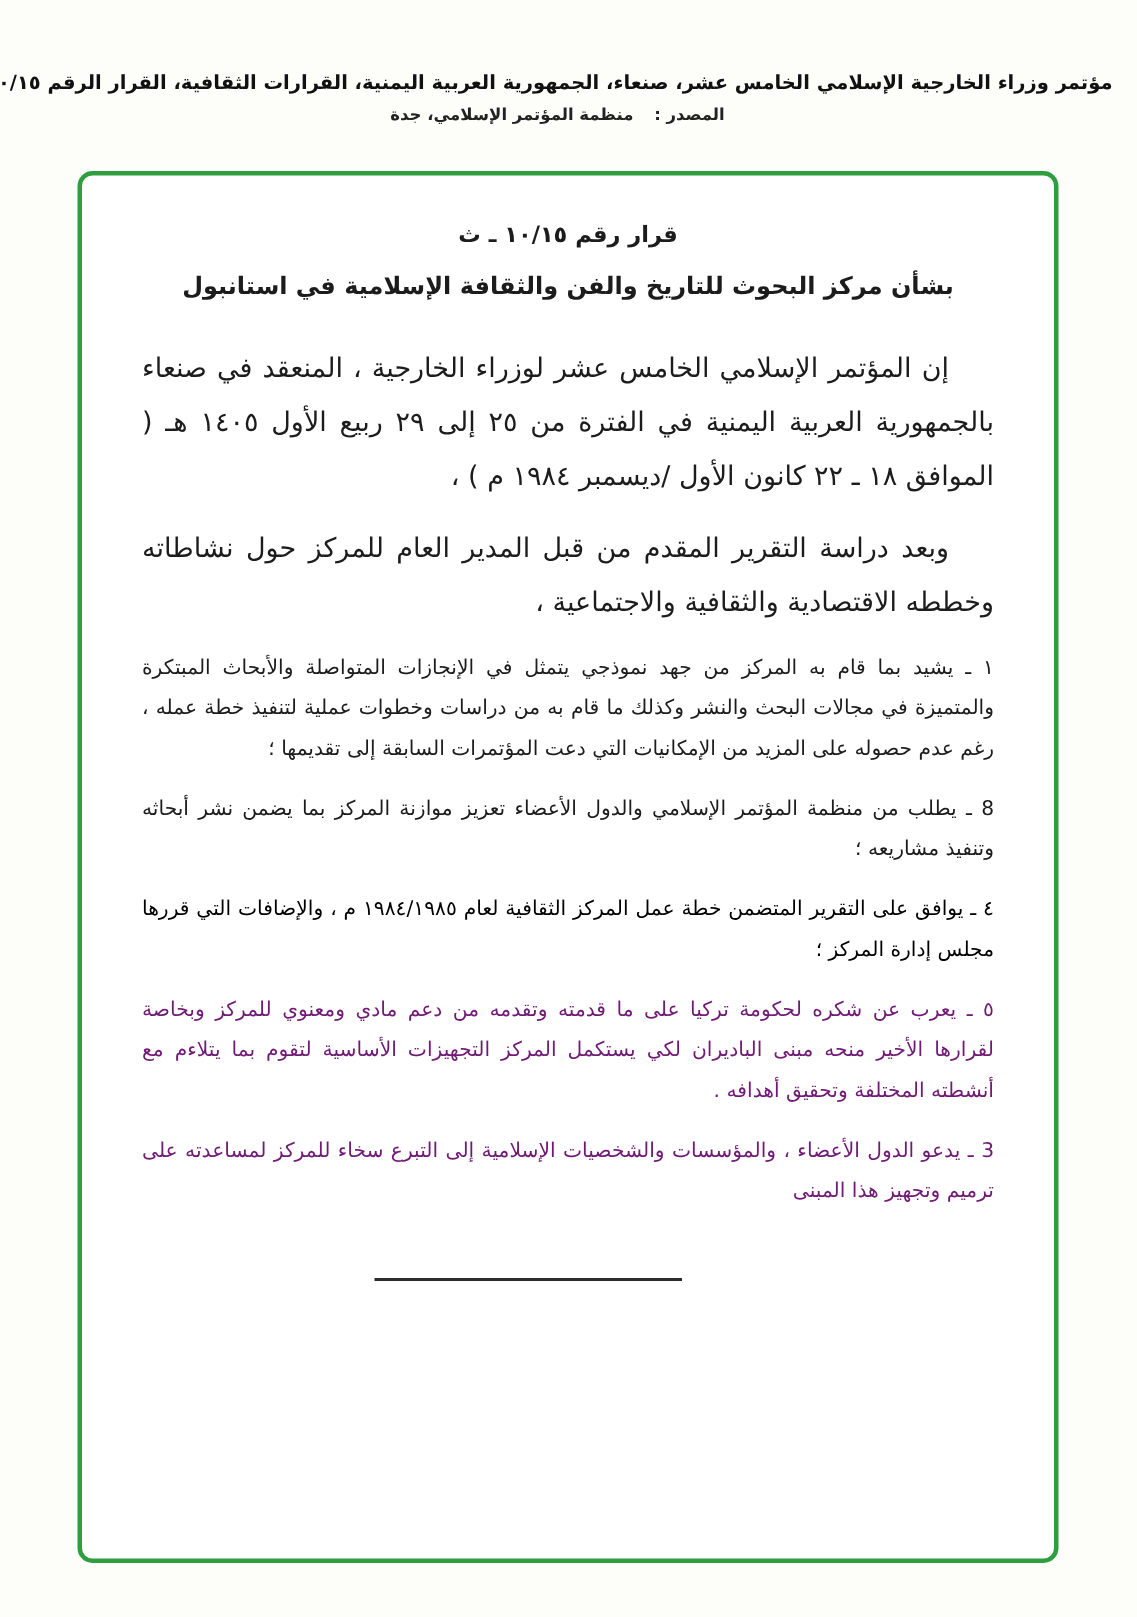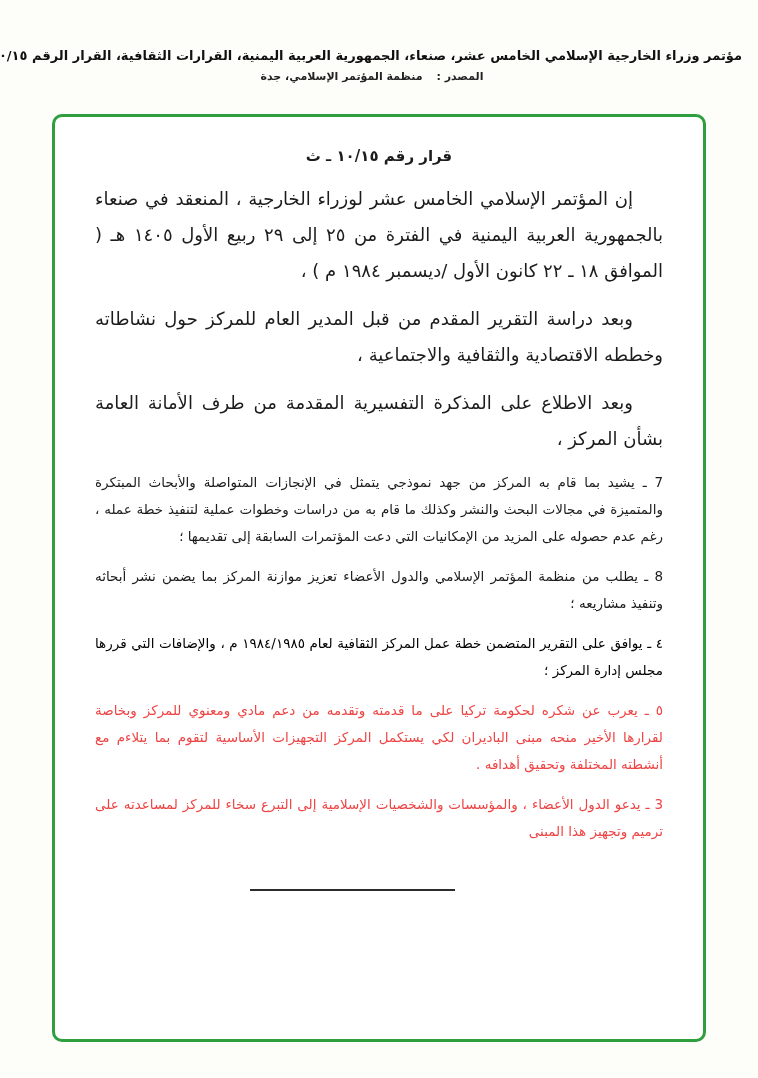--- a/index.html
+++ b/index.html
@@ -62,21 +62,21 @@
     margin:0 0 12px 0;
   }
   .item{
     font-size:13.5px;
     line-height:2.0;
     text-align:justify;
     margin:0 0 13px 0;
   }
   .item .item-number{font-weight:normal;}
   .semifaded{color:#000000;}
-  .faded{color:#ef4444;}
+  .faded{color:#701a75;}
   .signature-line{
     width:205px;
     border-top:2px solid #2c2c2c;
     margin:44px auto 0 auto;
     position:relative;
     right:27px;
   }
 </style>
 </head>
 <body>
@@ -84,27 +84,27 @@
 <div class="page-header">
   <div class="header-title">مؤتمر وزراء الخارجية الإسلامي الخامس عشر، صنعاء، الجمهورية العربية اليمنية، القرارات الثقافية، القرار الرقم ١٠/١٥-ث</div>
   <div class="source-line">
     <span class="src-label">المصدر :</span>
     <span>منظمة المؤتمر الإسلامي، جدة</span>
   </div>
 </div>
 
 <div class="doc-frame" style="border-color: rgb(46, 158, 62);">
   <div class="doc-title">قرار رقم ١٠/١٥ ـ ث</div>
+  <div class="doc-subtitle">بشأن مركز البحوث للتاريخ والفن والثقافة الإسلامية في استانبول</div>
 
   <p class="pre-para">إن المؤتمر الإسلامي الخامس عشر لوزراء الخارجية ، المنعقد في صنعاء بالجمهورية العربية اليمنية في الفترة من ٢٥ إلى ٢٩ ربيع الأول ١٤٠٥ هـ ( الموافق ١٨ ـ ٢٢ كانون الأول /ديسمبر ١٩٨٤ م ) ،</p>
   <p class="pre-para">وبعد دراسة التقرير المقدم من قبل المدير العام للمركز حول نشاطاته وخططه الاقتصادية والثقافية والاجتماعية ،</p>
-  <p class="pre-para">وبعد الاطلاع على المذكرة التفسيرية المقدمة من طرف الأمانة العامة بشأن المركز ،</p>
 
   <p class="item">
-    <span class="item-number">7 ـ</span>
+    <span class="item-number">١ ـ</span>
     <span>يشيد بما قام به المركز من جهد نموذجي يتمثل في الإنجازات المتواصلة والأبحاث المبتكرة والمتميزة في مجالات البحث والنشر وكذلك ما قام به من دراسات وخطوات عملية لتنفيذ خطة عمله ، رغم عدم حصوله على المزيد من الإمكانيات التي دعت المؤتمرات السابقة إلى تقديمها ؛</span>
   </p>
   <p class="item">
     <span class="item-number">8 ـ</span>
     <span>يطلب من منظمة المؤتمر الإسلامي والدول الأعضاء تعزيز موازنة المركز بما يضمن نشر أبحاثه وتنفيذ مشاريعه ؛</span>
   </p>
   <p class="item semifaded">
     <span class="item-number">٤ ـ</span>
     <span>يوافق على التقرير المتضمن خطة عمل المركز الثقافية لعام ١٩٨٤/١٩٨٥ م ، والإضافات التي قررها مجلس إدارة المركز ؛</span>
   </p>

